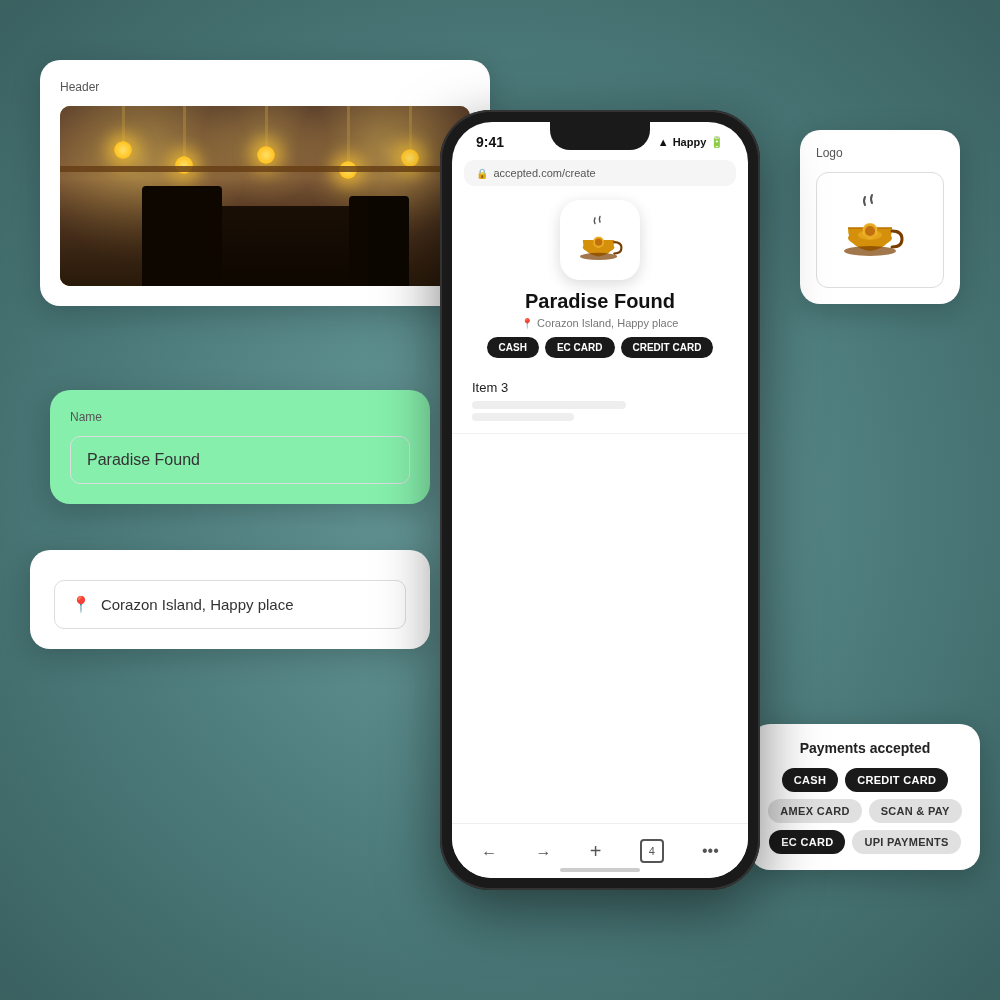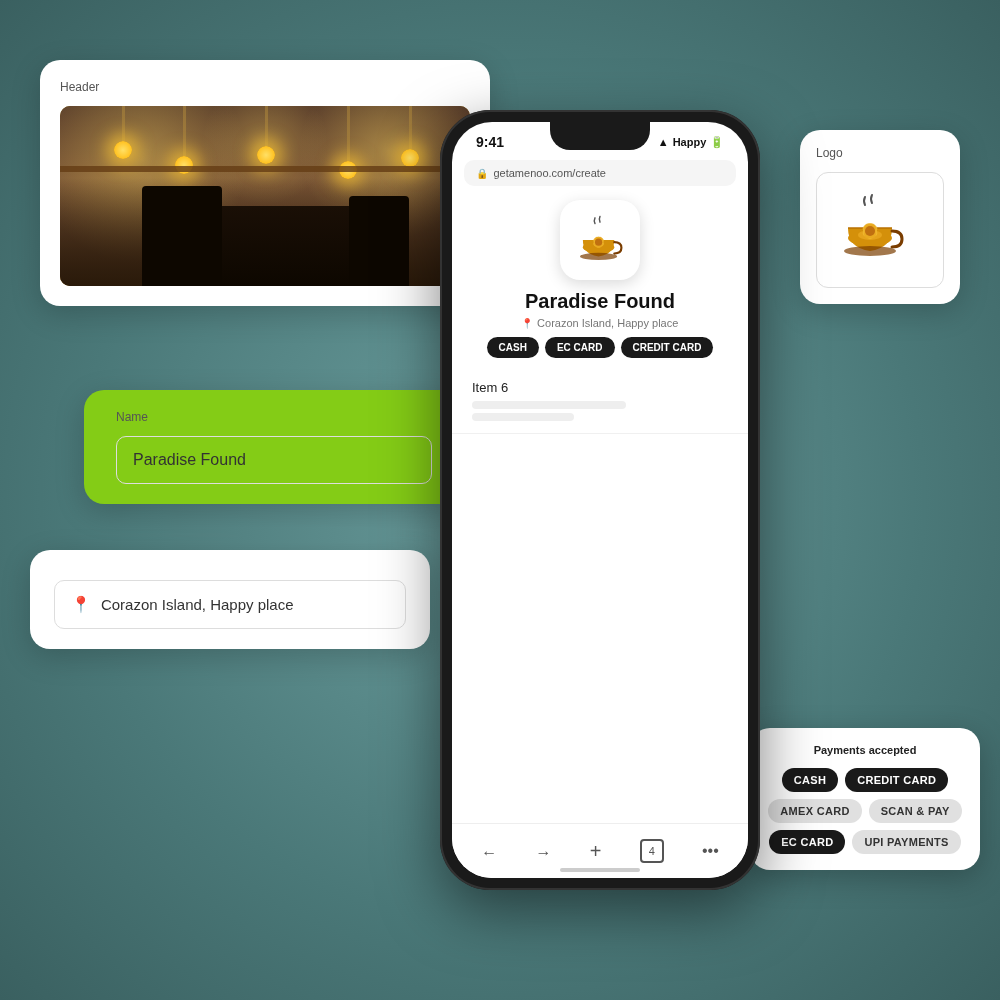--- a/index.html
+++ b/index.html
@@ -57,25 +57,24 @@
       height: 60%;
       background: linear-gradient(180deg, transparent 0%, #2a1a0a 100%);
     }
 
     
     .name-card {
       position: absolute;
       top: 390px;
       left: 50px;
       width: 380px;
-      background: #84cc16;
-      border-radius: 20px;
-      padding: 20px 32px;
+      background: #86efac;
+      border-radius: 20px;
+      padding: 20px 20px;
       box-shadow: 0 8px 30px rgba(0,0,0,0.2);
-      margin-left: 34px;
     }
     .input-field {
       border: 1.5px solid #ddd;
       border-radius: 10px;
       padding: 14px 16px;
       font-size: 16px;
       color: #333;
       width: 100%;
       margin-top: 10px;
     }
@@ -132,21 +131,21 @@
       position: absolute;
       bottom: 130px;
       right: 20px;
       width: 230px;
       background: white;
       border-radius: 20px;
       padding: 16px 18px;
       box-shadow: 0 8px 30px rgba(0,0,0,0.25);
     }
     .payments-title {
-      font-size: 11px;
+      font-size: 14px;
       font-weight: 600;
       color: #222;
       text-align: center;
       margin-bottom: 12px;
     }
     .payment-tags {
       display: flex;
       flex-wrap: wrap;
       gap: 7px;
       justify-content: center;
@@ -455,21 +454,21 @@
       <span style="font-size:14px;font-weight:700;">9:41</span>
       <div class="status-icons">
         <span>▲</span>
         <span>Happy</span>
         <span>🔋</span>
       </div>
     </div>
 
     <div class="browser-bar">
       <span class="lock-icon">🔒</span>
-      <span>getamenoo.com/create</span>
+      <span>accepted.com/create</span>
     </div>
 
     <div class="phone-content">
 
       <div class="phone-logo-container">
         <div class="phone-logo-badge">
           <svg class="coffee-svg" viewBox="0 0 70 70" xmlns="http://www.w3.org/2000/svg">
             <path d="M28 12 Q26 8 28 4" stroke="#555" stroke-width="2" fill="none" stroke-linecap="round"></path>
             <path d="M35 10 Q33 6 35 2" stroke="#555" stroke-width="2" fill="none" stroke-linecap="round"></path>
             <ellipse cx="33" cy="45" rx="22" ry="8" fill="#D4900A"></ellipse>
@@ -494,21 +493,21 @@
       </div>
 
       <div class="phone-tags">
         <span class="phone-tag">CASH</span>
         <span class="phone-tag">EC CARD</span>
         <span class="phone-tag">CREDIT CARD</span>
       </div>
 
 
       <div class="menu-item">
-        <div class="menu-item-name">Item 6</div>
+        <div class="menu-item-name">Item 3</div>
         <div class="menu-item-bar"></div>
         <div class="menu-item-bar-short"></div>
       </div>
     </div>
 
     <div style="position:absolute;bottom:0;left:0;right:0;height:55px;background:white;border-top:1px solid #eee;display:flex;align-items:center;justify-content:space-around;padding:0 10px;">
       <span style="font-size:16px;color:#555;">←</span>
       <span style="font-size:16px;color:#555;">→</span>
       <span style="font-size:20px;color:#555;">+</span>
       <div style="width:24px;height:24px;border:2px solid #555;border-radius:4px;display:flex;align-items:center;justify-content:center;font-size:11px;color:#555;">4</div>

